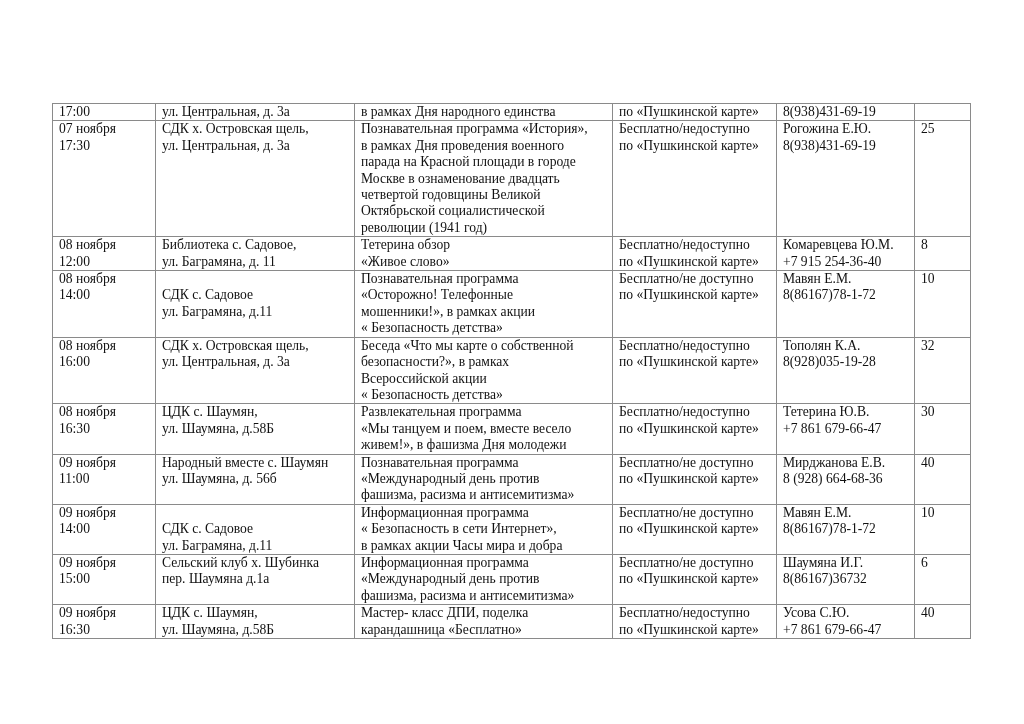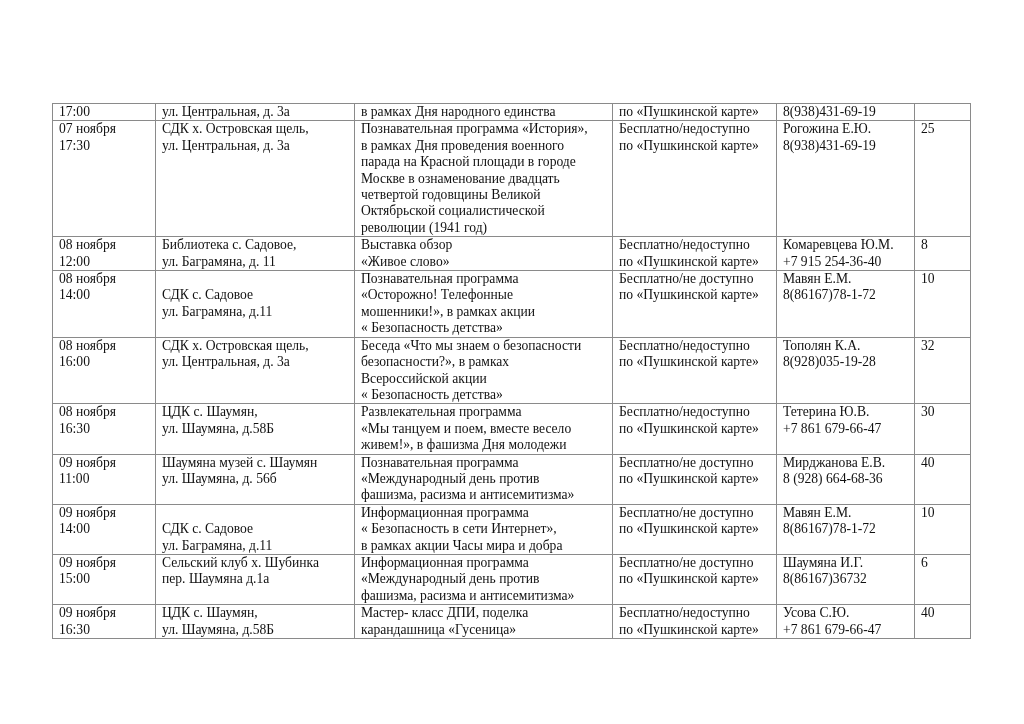--- a/index.html
+++ b/index.html
@@ -72,52 +72,52 @@
           <td><span class="line">07 ноября</span><span class="line">17:30</span></td>
           <td><span class="line">СДК х. Островская щель,</span><span class="line">ул. Центральная, д. 3а</span></td>
           <td><span class="line">Познавательная программа «История»,</span><span class="line">в рамках Дня проведения военного</span><span class="line">парада на Красной площади в городе</span><span class="line">Москве в ознаменование двадцать</span><span class="line">четвертой годовщины Великой</span><span class="line">Октябрьской социалистической</span><span class="line">революции (1941 год)</span></td>
           <td><span class="line">Бесплатно/недоступно</span><span class="line">по «Пушкинской карте»</span></td>
           <td><span class="line">Рогожина Е.Ю.</span><span class="line">8(938)431-69-19</span></td>
           <td><span class="line">25</span></td>
         </tr>
         <tr>
           <td><span class="line">08 ноября</span><span class="line">12:00</span></td>
           <td><span class="line">Библиотека с. Садовое,</span><span class="line">ул. Баграмяна, д. 11</span></td>
-          <td><span class="line">Выставка обзор</span><span class="line">«Живое слово»</span></td>
+          <td><span class="line">Тетерина обзор</span><span class="line">«Живое слово»</span></td>
           <td><span class="line">Бесплатно/недоступно</span><span class="line">по «Пушкинской карте»</span></td>
           <td><span class="line">Комаревцева Ю.М.</span><span class="line">+7 915 254-36-40</span></td>
           <td><span class="line">8</span></td>
         </tr>
         <tr>
           <td><span class="line">08 ноября</span><span class="line">14:00</span></td>
           <td><span class="line">&nbsp;</span><span class="line">СДК с. Садовое</span><span class="line">ул. Баграмяна, д.11</span></td>
           <td><span class="line">Познавательная программа</span><span class="line">«Осторожно! Телефонные</span><span class="line">мошенники!», в рамках акции</span><span class="line">« Безопасность детства»</span></td>
           <td><span class="line">Бесплатно/не доступно</span><span class="line">по «Пушкинской карте»</span></td>
           <td><span class="line">Мавян Е.М.</span><span class="line">8(86167)78-1-72</span></td>
           <td><span class="line">10</span></td>
         </tr>
         <tr>
           <td><span class="line">08 ноября</span><span class="line">16:00</span></td>
           <td><span class="line">СДК х. Островская щель,</span><span class="line">ул. Центральная, д. 3а</span></td>
-          <td><span class="line">Беседа «Что мы знаем о безопасности</span><span class="line">безопасности?», в рамках</span><span class="line">Всероссийской акции</span><span class="line">« Безопасность детства»</span></td>
+          <td><span class="line">Беседа «Что мы карте о собственной</span><span class="line">безопасности?», в рамках</span><span class="line">Всероссийской акции</span><span class="line">« Безопасность детства»</span></td>
           <td><span class="line">Бесплатно/недоступно</span><span class="line">по «Пушкинской карте»</span></td>
           <td><span class="line">Тополян К.А.</span><span class="line">8(928)035-19-28</span></td>
           <td><span class="line">32</span></td>
         </tr>
         <tr>
           <td><span class="line">08 ноября</span><span class="line">16:30</span></td>
           <td><span class="line">ЦДК с. Шаумян,</span><span class="line">ул. Шаумяна, д.58Б</span></td>
           <td><span class="line">Развлекательная программа</span><span class="line"> «Мы танцуем и поем, вместе весело</span><span class="line">живем!», в фашизма Дня молодежи</span></td>
           <td><span class="line">Бесплатно/недоступно</span><span class="line">по «Пушкинской карте»</span></td>
           <td><span class="line">Тетерина Ю.В.</span><span class="line">+7 861 679-66-47</span></td>
           <td><span class="line">30</span></td>
         </tr>
         <tr>
           <td><span class="line">09 ноября</span><span class="line">11:00</span></td>
-          <td><span class="line">Шаумяна музей с. Шаумян</span><span class="line">ул. Шаумяна, д. 56б</span></td>
+          <td><span class="line">Народный вместе с. Шаумян</span><span class="line">ул. Шаумяна, д. 56б</span></td>
           <td><span class="line">Познавательная программа</span><span class="line">«Международный день против</span><span class="line">фашизма, расизма и антисемитизма»</span></td>
           <td><span class="line">Бесплатно/не доступно</span><span class="line">по «Пушкинской карте»</span></td>
           <td><span class="line">Мирджанова Е.В.</span><span class="line">8 (928) 664-68-36</span></td>
           <td><span class="line">40</span></td>
         </tr>
         <tr>
           <td><span class="line">09 ноября</span><span class="line">14:00</span></td>
           <td><span class="line">&nbsp;</span><span class="line">СДК с. Садовое</span><span class="line">ул. Баграмяна, д.11</span></td>
           <td><span class="line">Информационная программа</span><span class="line">« Безопасность в сети Интернет»,</span><span class="line">в рамках акции Часы мира и добра</span></td>
           <td><span class="line">Бесплатно/не доступно</span><span class="line">по «Пушкинской карте»</span></td>
@@ -128,20 +128,20 @@
           <td><span class="line">09 ноября</span><span class="line">15:00</span></td>
           <td><span class="line">Сельский клуб х. Шубинка</span><span class="line">пер. Шаумяна д.1а</span></td>
           <td><span class="line">Информационная программа</span><span class="line">«Международный день против</span><span class="line">фашизма, расизма и антисемитизма»</span></td>
           <td><span class="line">Бесплатно/не доступно</span><span class="line">по «Пушкинской карте»</span></td>
           <td><span class="line">Шаумяна И.Г.</span><span class="line">8(86167)36732</span></td>
           <td><span class="line">6</span></td>
         </tr>
         <tr>
           <td><span class="line">09 ноября</span><span class="line">16:30</span></td>
           <td><span class="line">ЦДК с. Шаумян,</span><span class="line">ул. Шаумяна, д.58Б</span></td>
-          <td><span class="line">Мастер- класс ДПИ, поделка</span><span class="line">карандашница «Гусеница»</span></td>
+          <td><span class="line">Мастер- класс ДПИ, поделка</span><span class="line">карандашница «Бесплатно»</span></td>
           <td><span class="line">Бесплатно/недоступно</span><span class="line">по «Пушкинской карте»</span></td>
           <td><span class="line">Усова С.Ю.</span><span class="line">+7 861 679-66-47</span></td>
           <td><span class="line">40</span></td>
         </tr>
       </tbody>
   </table>
 </div>
 
 </body></html>

